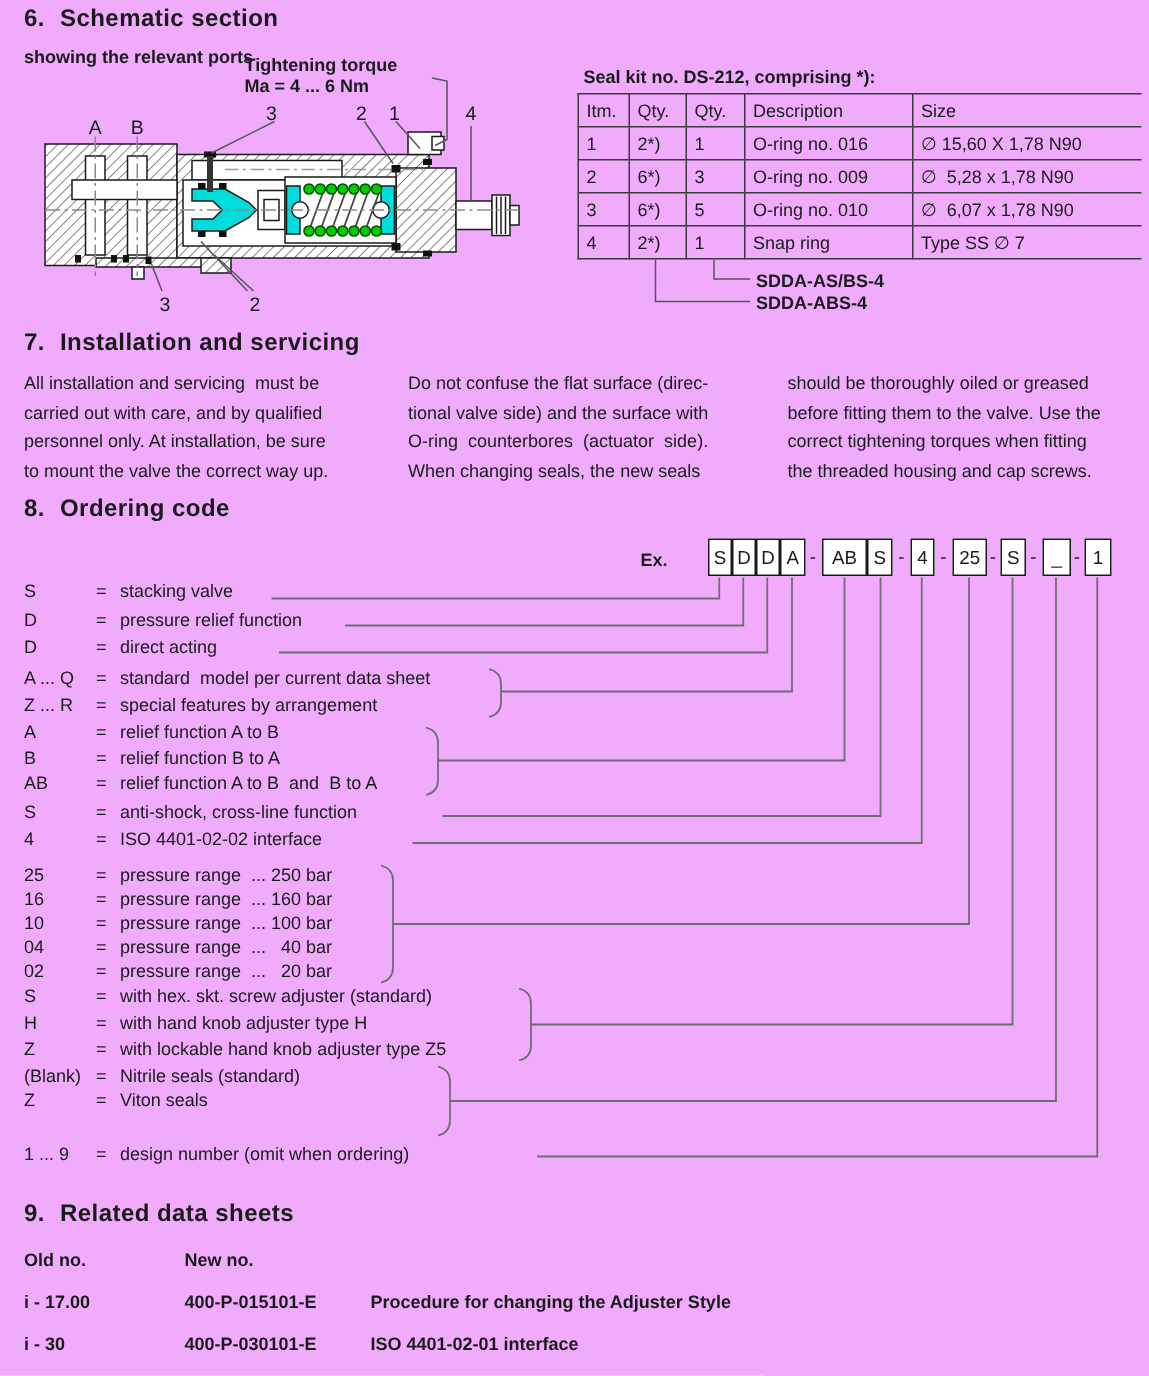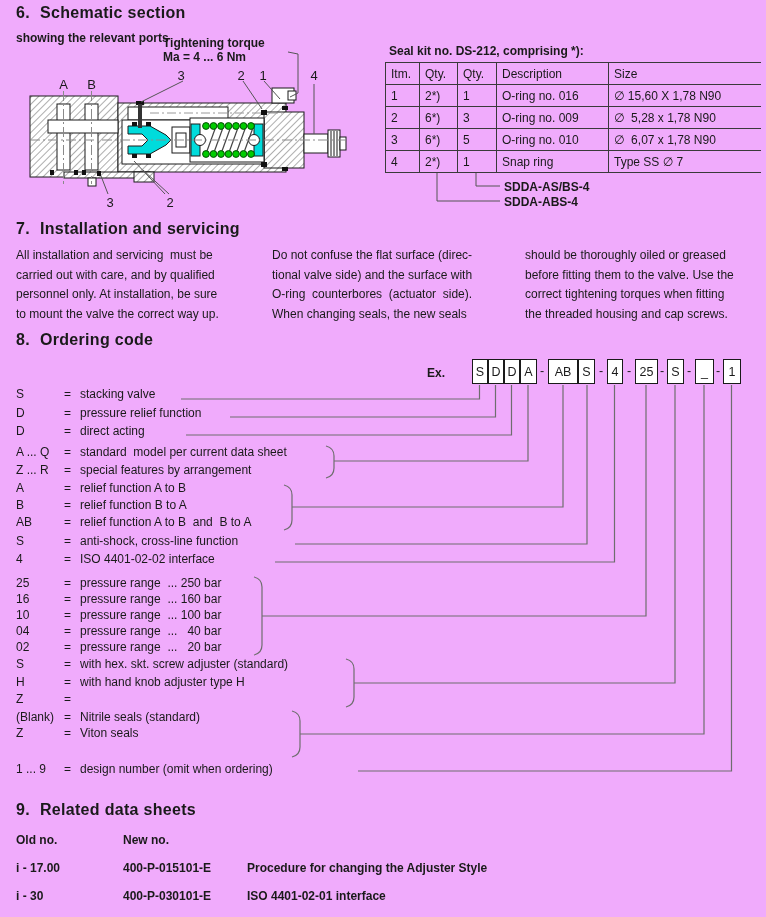--- a/index.html
+++ b/index.html
@@ -339,20 +339,21 @@
       <span class="octext">with hex. skt. screw adjuster (standard)</span>
     </div>
   <div class="ocrow" style="top:675px;">
       <span class="occode">H</span>
       <span class="oceq">=</span>
       <span class="octext">with hand knob adjuster type H</span>
     </div>
   <div class="ocrow" style="top:692px;">
       <span class="occode">Z</span>
       <span class="oceq">=</span>
+      <span class="octext">with lockable hand knob adjuster type Z5</span>
     </div>
   <div class="ocrow" style="top:710px;">
       <span class="occode">(Blank)</span>
       <span class="oceq">=</span>
       <span class="octext">Nitrile seals (standard)</span>
     </div>
   <div class="ocrow" style="top:726px;">
       <span class="occode">Z</span>
       <span class="oceq">=</span>
       <span class="octext">Viton seals</span>

